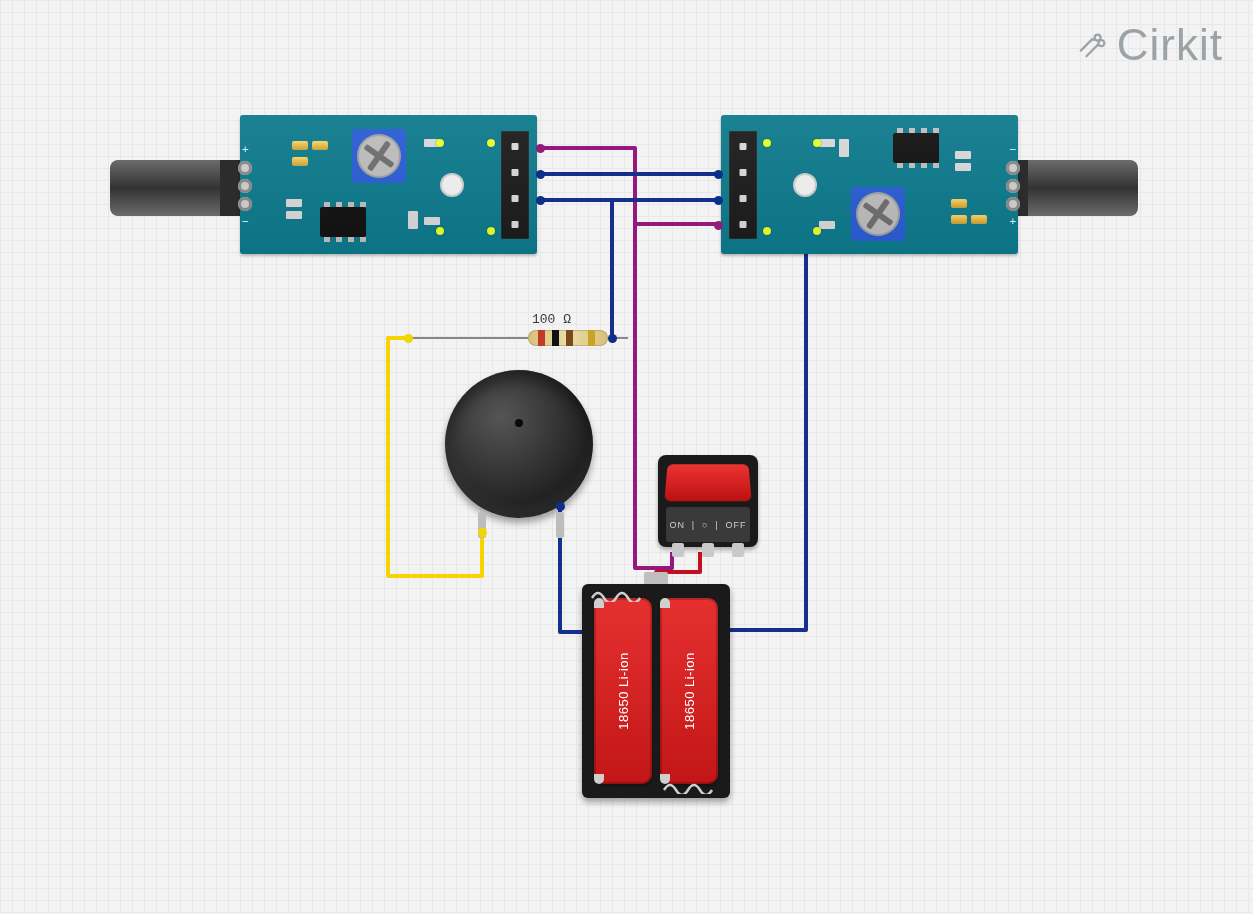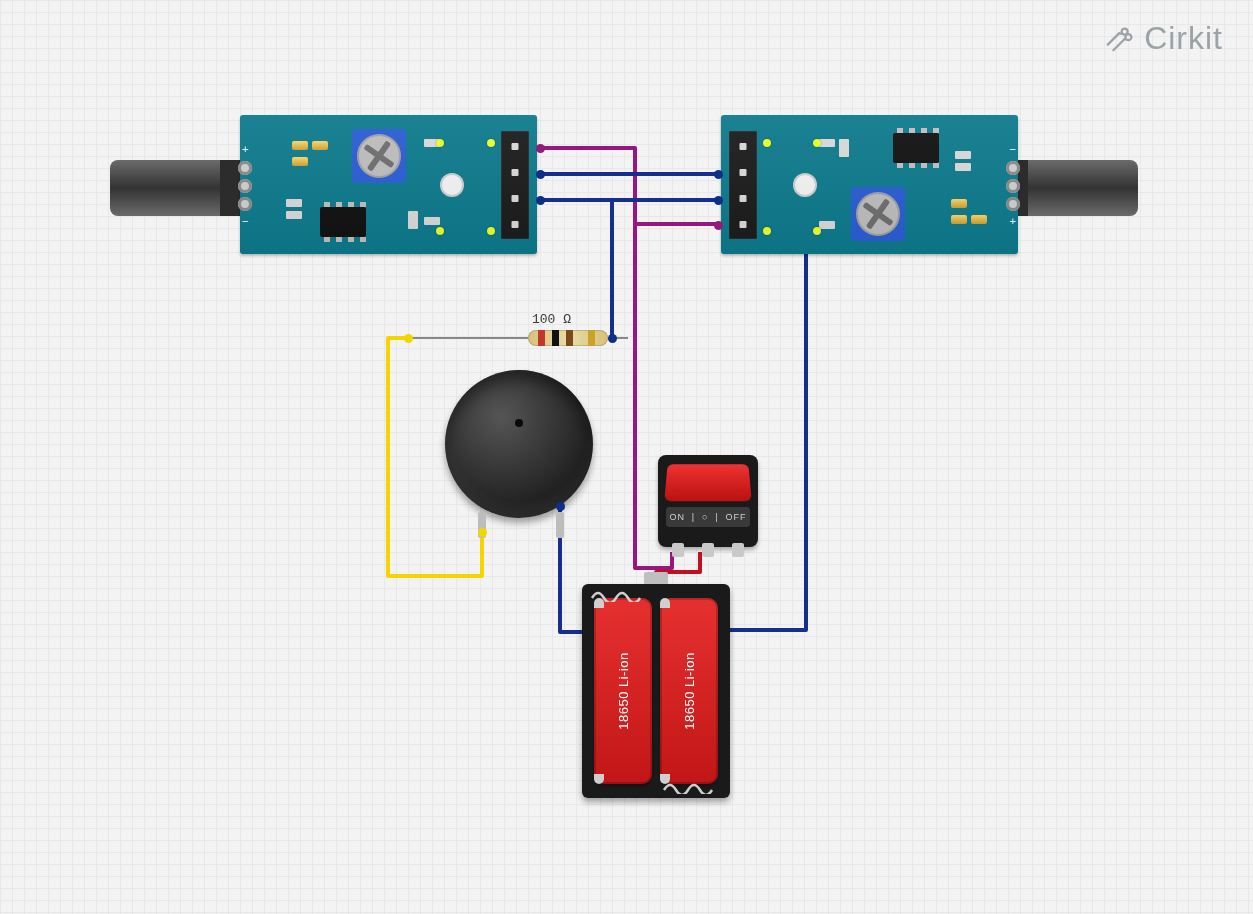--- a/index.html
+++ b/index.html
@@ -20,21 +20,21 @@
       linear-gradient(90deg, #dedede 1px, transparent 1px);
     background-size: 12px 12px, 12px 12px, 60px 60px, 60px 60px;
     background-position: 0 0, 0 0, 0 0, 0 0;
   }
   .canvas { position: absolute; inset: 0; }
 
   
   .logo {
     position: absolute; top: 20px; right: 30px;
     display: flex; align-items: center; gap: 10px;
-    color: #9ca3a7; font-size: 32px; letter-spacing: 1px;
+    color: #9ca3a7; font-size: 44px; letter-spacing: 1px;
     font-weight: 400;
   }
   .logo .brand1 { font-weight: 400; }
   .logo .brand2 { font-weight: 700; color: #8e9599; }
   .logo-icon { width: 30px; height: 30px; }
 
   
   svg.wires { position: absolute; inset: 0; width: 100%; height: 100%; pointer-events: none; }
 
   
@@ -97,21 +97,21 @@
   .resistor .body { position:absolute; left:0; top:0; width:80px; height:16px; border-radius:8px;
     background:linear-gradient(90deg,#d8c07a,#e9dca6,#d8c07a);
     box-shadow:inset 0 0 0 1px rgba(0,0,0,.15);
   }
   .resistor .band { position:absolute; top:0; width:7px; height:16px; }
   .resistor-label { position:absolute; font-size:13px; color:#3a3a3a; font-family:"Courier New", monospace; }
 
   
   .switch { position:absolute; left:658px; top:455px; width:100px; height:92px; border-radius:8px; background:#1a1a1a; box-shadow:0 3px 4px rgba(0,0,0,.3); }
   .switch .rocker { position:absolute; left:8px; right:8px; top:8px; height:38px; border-radius:6px; background:linear-gradient(180deg,#e33,#b11); transform:perspective(120px) rotateX(14deg); }
-  .switch .panel { position:absolute; left:8px; right:8px; top:52px; height:20px; background:#3a3a3a; border-radius:3px; display:flex; align-items:center; justify-content:space-around; color:#cfcfcf; font-size:9px; letter-spacing:1px; }
+  .switch .panel { position:absolute; left:8px; right:8px; top:52px; height:35px; background:#3a3a3a; border-radius:3px; display:flex; align-items:center; justify-content:space-around; color:#cfcfcf; font-size:9px; letter-spacing:1px; }
   .switch .lugs { position:absolute; left:14px; right:14px; bottom:-10px; height:14px; display:flex; justify-content:space-between; }
   .switch .lug { width:12px; height:14px; background:#c9c9c9; border-radius:2px; }
 
   
   .bat { position:absolute; left:582px; top:584px; width:148px; height:214px; border-radius:6px; background:#1a1a1a; box-shadow:0 4px 6px rgba(0,0,0,.35); }
   .bat .cell { position:absolute; top:14px; bottom:14px; width:58px; border-radius:10px;
     background:linear-gradient(180deg,#e63030,#c21616);
     box-shadow:inset 0 0 0 2px rgba(0,0,0,.2), 0 2px 3px rgba(0,0,0,.3);
   }
   .bat .cell.l { left:12px; } .bat .cell.r { right:12px; }

